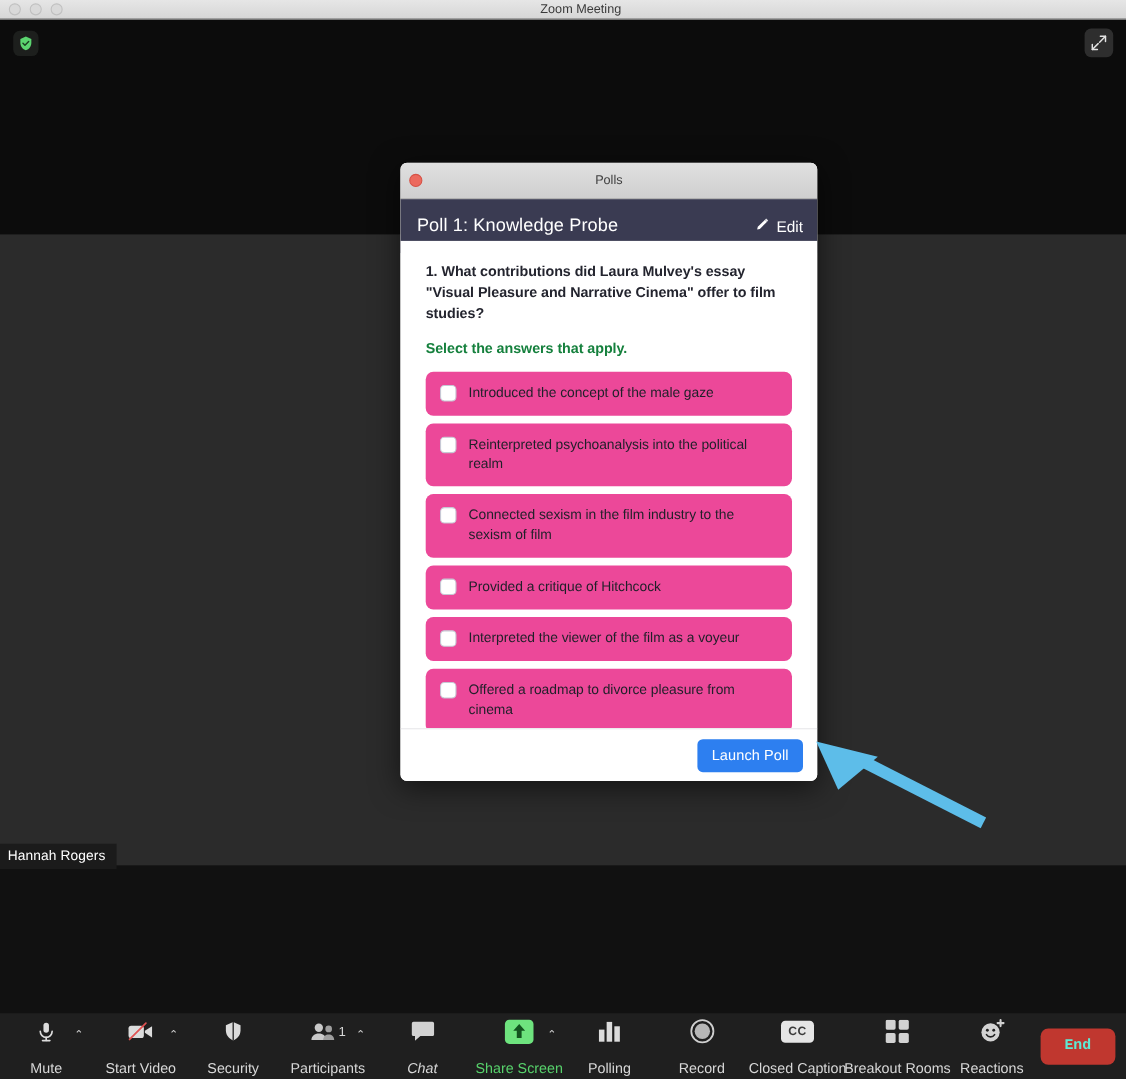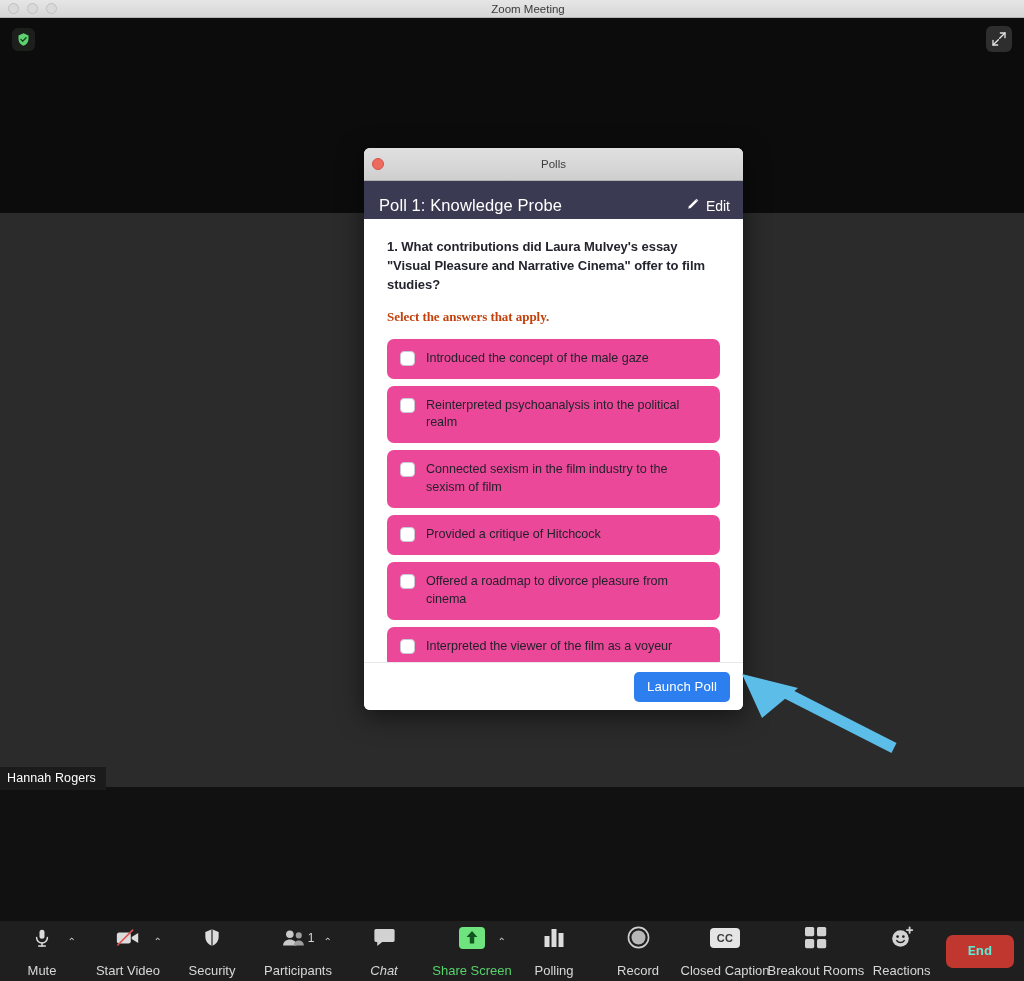--- a/index.html
+++ b/index.html
@@ -93,21 +93,21 @@
   .polls-body {
     position: absolute; top: 71px; left: 0; right: 0; bottom: 48px;
     background: #fff; padding: 18px 23px 0 23px; overflow: hidden;
   }
   .q-text {
     font-size: 13px; font-weight: bold; color: #23242e;
     line-height: 1.48; letter-spacing: -.05px;
   }
   .q-sub {
     margin-top: 14px; font-size: 13px; font-weight: bold;
-    color: #c2410c; letter-spacing: -.05px; font-family: Liberation Serif, serif;
+    color: #15803d; letter-spacing: -.05px;
   }
   .options { margin-top: 14px; display: flex; flex-direction: column; gap: 7px; }
   .opt {
     background: #ec4899; border-radius: 7px;
     display: flex; align-items: flex-start; gap: 11px;
     padding: 11px 14px 11px 13px; cursor: pointer;
   }
   .cbx {
     flex: 0 0 auto; width: 15px; height: 15px; margin-top: 1px;
     border: 1.4px solid #c6c8d4; border-radius: 4px; background: #fff;
@@ -239,25 +239,25 @@
           <div class="opt">
             <span class="cbx"></span>
             <span class="opt-label">Connected sexism in the film industry to the sexism of film</span>
           </div>
           <div class="opt">
             <span class="cbx"></span>
             <span class="opt-label">Provided a critique of Hitchcock</span>
           </div>
           <div class="opt">
             <span class="cbx"></span>
+            <span class="opt-label">Interpreted the viewer of the film as a voyeur</span>
+          </div>
+          <div class="opt">
+            <span class="cbx"></span>
             <span class="opt-label">Offered a roadmap to divorce pleasure from cinema</span>
-          </div>
-          <div class="opt">
-            <span class="cbx"></span>
-            <span class="opt-label">Interpreted the viewer of the film as a voyeur</span>
           </div>
         </div>
     </div>
 
     <div class="polls-footer">
       <button class="launch-btn">Launch Poll</button>
     </div>
   </div>
 
   <svg class="arrow-svg" width="180" height="110" viewBox="0 0 180 110" aria-hidden="true">

